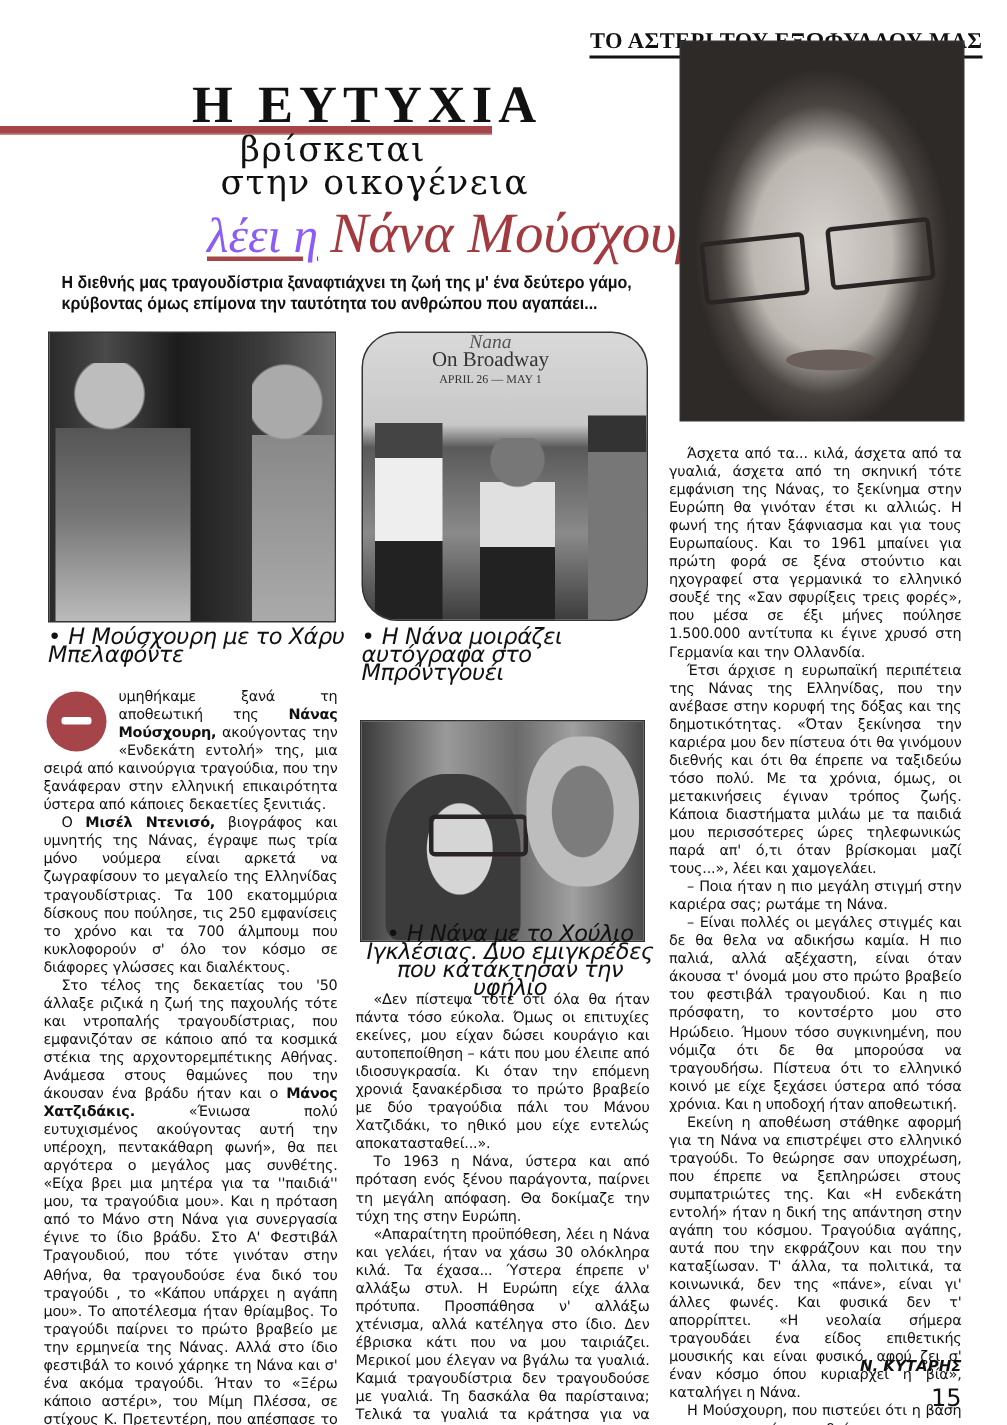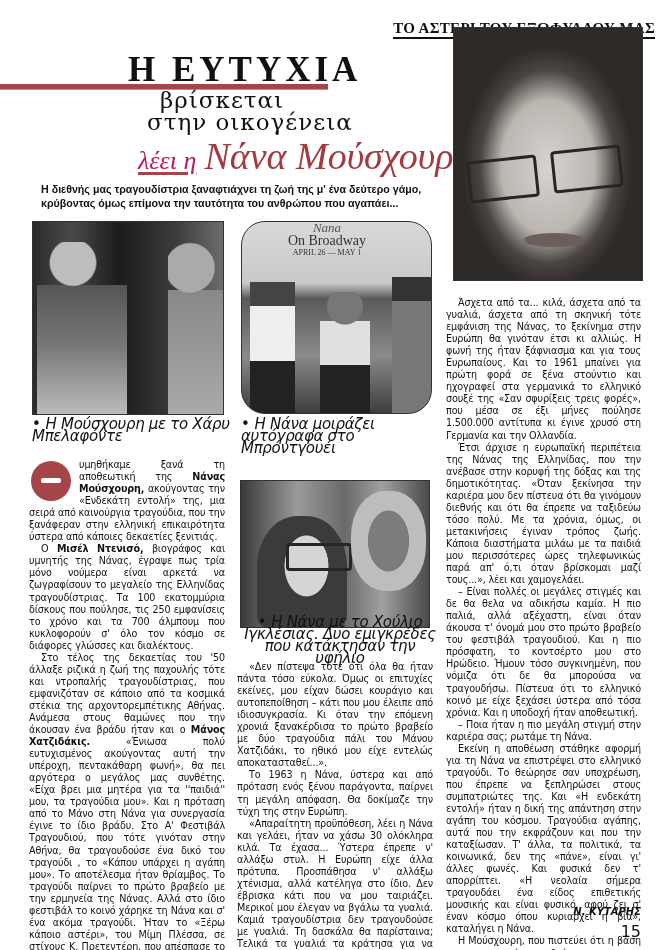--- a/index.html
+++ b/index.html
@@ -3,21 +3,21 @@
 <meta charset="utf-8">
 <style>
   html, body { margin:0; padding:0; background:#ffffff; }
   body { width:671px; height:950px; position:relative; overflow:hidden; font-family:"Liberation Sans", sans-serif; color:#111; }
   .section-label { position:absolute; right:16px; top:20px; font-family:"Liberation Serif", serif; font-size:15px; font-weight:bold; letter-spacing:0.3px; border-bottom:2px solid #111; line-height:16px; padding-bottom:1px; }
   .t1 { position:absolute; left:128px; top:52px; font-family:"Liberation Serif", serif; font-weight:bold; font-size:35px; letter-spacing:4px; line-height:36px; }
   .redline { position:absolute; left:0; top:84px; width:328px; height:5px; background:#a5454a; border-bottom:1px solid #c78a8c; }
   .t2 { position:absolute; left:160px; top:88px; font-family:"DejaVu Serif", serif; font-size:23px; line-height:24px; letter-spacing:1px; }
   .t3 { position:absolute; left:147px; top:110px; font-family:"DejaVu Serif", serif; font-size:23px; line-height:24px; letter-spacing:1px; }
   .t4 { position:absolute; left:138px; top:135px; font-family:"Liberation Serif", serif; font-style:italic; line-height:42px; }
-  .t4 .says { font-size:26px; color:#be185d; text-decoration:underline; text-decoration-color:#a5454a; text-decoration-thickness:3px; text-underline-offset:3px; }
+  .t4 .says { font-size:33px; color:#8b5cf6; text-decoration:underline; text-decoration-color:#a5454a; text-decoration-thickness:3px; text-underline-offset:3px; }
   .t4 .name { font-size:38px; color:#a33a40; margin-left:4px; }
   .lede { position:absolute; left:41px; top:182px; width:392px; font-family:"Liberation Sans", sans-serif; font-weight:bold; font-size:11.6px; line-height:14px; transform:scaleX(0.92); transform-origin:left top; width:426px; }
   .photo { position:absolute; border:1px solid #333; overflow:hidden; }
   .ph-portrait { left:453px; top:27px; width:188px; height:252px; background:radial-gradient(ellipse 45% 48% at 50% 55%, #d7d3cf 0%, #bcb6b1 55%, #4b4542 80%, #2e2a28 100%); }
   .ph1 { left:32px; top:221px; width:190px; height:192px; background:linear-gradient(90deg,#2a2a2a 0%,#4a4a4a 20%,#1c1c1c 45%,#3b3b3b 75%,#6d6d6d 100%); }
   .ph2 { left:241px; top:221px; width:189px; height:191px; background:linear-gradient(180deg,#d9d9d9 0%,#c8c8c8 32%,#5a5a5a 40%,#8a8a8a 70%,#3d3d3d 100%);border-radius:24px; }
   .ph3 { left:240px; top:480px; width:188px; height:146px; background:linear-gradient(90deg,#3a3a3a 0%,#9a9a9a 30%,#6a6a6a 55%,#a0a0a0 75%,#4a4a4a 100%); }
   .glasses { position:absolute; border:3px solid #2a2525; border-radius:4px; }
   .caption { position:absolute; font-family:"DejaVu Sans", sans-serif; font-style:italic; font-size:15px; line-height:12px; letter-spacing:-0.3px; }
   .caption .bul { font-style:normal; margin-right:5px; }
@@ -93,20 +93,20 @@
 
 <div class="col" style="left:237px;top:661px;width:196px;">
   <p>«Δεν πίστεψα τότε ότι όλα θα ήταν πάντα τόσο εύκολα. Όμως οι επιτυχίες εκείνες, μου είχαν δώσει κουράγιο και αυτοπεποίθηση – κάτι που μου έλειπε από ιδιοσυγκρασία. Κι όταν την επόμενη χρονιά ξανακέρδισα το πρώτο βραβείο με δύο τραγούδια πάλι του Μάνου Χατζιδάκι, το ηθικό μου είχε εντελώς αποκατασταθεί...».</p>
   <p>Το 1963 η Νάνα, ύστερα και από πρόταση ενός ξένου παράγοντα, παίρνει τη μεγάλη απόφαση. Θα δοκίμαζε την τύχη της στην Ευρώπη.</p>
   <p>«Απαραίτητη προϋπόθεση, λέει η Νάνα και γελάει, ήταν να χάσω 30 ολόκληρα κιλά. Τα έχασα... Ύστερα έπρεπε ν' αλλάξω στυλ. Η Ευρώπη είχε άλλα πρότυπα. Προσπάθησα ν' αλλάξω χτένισμα, αλλά κατέληγα στο ίδιο. Δεν έβρισκα κάτι που να μου ταιριάζει. Μερικοί μου έλεγαν να βγάλω τα γυαλιά. Καμιά τραγουδίστρια δεν τραγουδούσε με γυαλιά. Τη δασκάλα θα παρίσταινα; Τελικά τα γυαλιά τα κράτησα για να νιώθω σιγουριά, για να βρίσκω τον εαυτό μου, την ταυτότητά μου. Είμαι ανασφαλής τύπος ανθρώπου.</p>
 </div>
 
 <div class="col" style="left:446px;top:297px;width:195px;">
   <p>Άσχετα από τα... κιλά, άσχετα από τα γυαλιά, άσχετα από τη σκηνική τότε εμφάνιση της Νάνας, το ξεκίνημα στην Ευρώπη θα γινόταν έτσι κι αλλιώς. Η φωνή της ήταν ξάφνιασμα και για τους Ευρωπαίους. Και το 1961 μπαίνει για πρώτη φορά σε ξένα στούντιο και ηχογραφεί στα γερμανικά το ελληνικό σουξέ της «Σαν σφυρίξεις τρεις φορές», που μέσα σε έξι μήνες πούλησε 1.500.000 αντίτυπα κι έγινε χρυσό στη Γερμανία και την Ολλανδία.</p>
   <p>Έτσι άρχισε η ευρωπαϊκή περιπέτεια της Νάνας της Ελληνίδας, που την ανέβασε στην κορυφή της δόξας και της δημοτικότητας. «Όταν ξεκίνησα την καριέρα μου δεν πίστευα ότι θα γινόμουν διεθνής και ότι θα έπρεπε να ταξιδεύω τόσο πολύ. Με τα χρόνια, όμως, οι μετακινήσεις έγιναν τρόπος ζωής. Κάποια διαστήματα μιλάω με τα παιδιά μου περισσότερες ώρες τηλεφωνικώς παρά απ' ό,τι όταν βρίσκομαι μαζί τους...», λέει και χαμογελάει.</p>
+  <p>– Ποια ήταν η πιο μεγάλη στιγμή στην καριέρα σας; ρωτάμε τη Νάνα.</p>
   <p>– Είναι πολλές οι μεγάλες στιγμές και δε θα θελα να αδικήσω καμία. Η πιο παλιά, αλλά αξέχαστη, είναι όταν άκουσα τ' όνομά μου στο πρώτο βραβείο του φεστιβάλ τραγουδιού. Και η πιο πρόσφατη, το κοντσέρτο μου στο Ηρώδειο. Ήμουν τόσο συγκινημένη, που νόμιζα ότι δε θα μπορούσα να τραγουδήσω. Πίστευα ότι το ελληνικό κοινό με είχε ξεχάσει ύστερα από τόσα χρόνια. Και η υποδοχή ήταν αποθεωτική.</p>
-  <p>– Ποια ήταν η πιο μεγάλη στιγμή στην καριέρα σας; ρωτάμε τη Νάνα.</p>
   <p>Εκείνη η αποθέωση στάθηκε αφορμή για τη Νάνα να επιστρέψει στο ελληνικό τραγούδι. Το θεώρησε σαν υποχρέωση, που έπρεπε να ξεπληρώσει στους συμπατριώτες της. Και «Η ενδεκάτη εντολή» ήταν η δική της απάντηση στην αγάπη του κόσμου. Τραγούδια αγάπης, αυτά που την εκφράζουν και που την καταξίωσαν. Τ' άλλα, τα πολιτικά, τα κοινωνικά, δεν της «πάνε», είναι γι' άλλες φωνές. Και φυσικά δεν τ' απορρίπτει. «Η νεολαία σήμερα τραγουδάει ένα είδος επιθετικής μουσικής και είναι φυσικό, αφού ζει σ' έναν κόσμο όπου κυριαρχεί η βία», καταλήγει η Νάνα.</p>
   <p>Η Μούσχουρη, που πιστεύει ότι η βάση της επιτυχίας βρίσκεται στην οικογένεια, ύστερα από το χωρισμό της με τον πρώτο της άντρα, παντρεύεται σύντομα έναν άνθρωπο του κύκλου της. «Λατρεύω την οικογένεια και τα παιδιά, είναι η πιο μεγάλη αξία στη ζωή», συμπεραίνει η κοσμοπολίτισσα Μούσχουρη αποφεύγοντας τις λεπτομέρειες...</p>
 </div>
 
 <div class="byline">Ν. ΚΥΤΑΡΗΣ</div>
 <div class="pagenum">15</div>
 
 </body></html>

